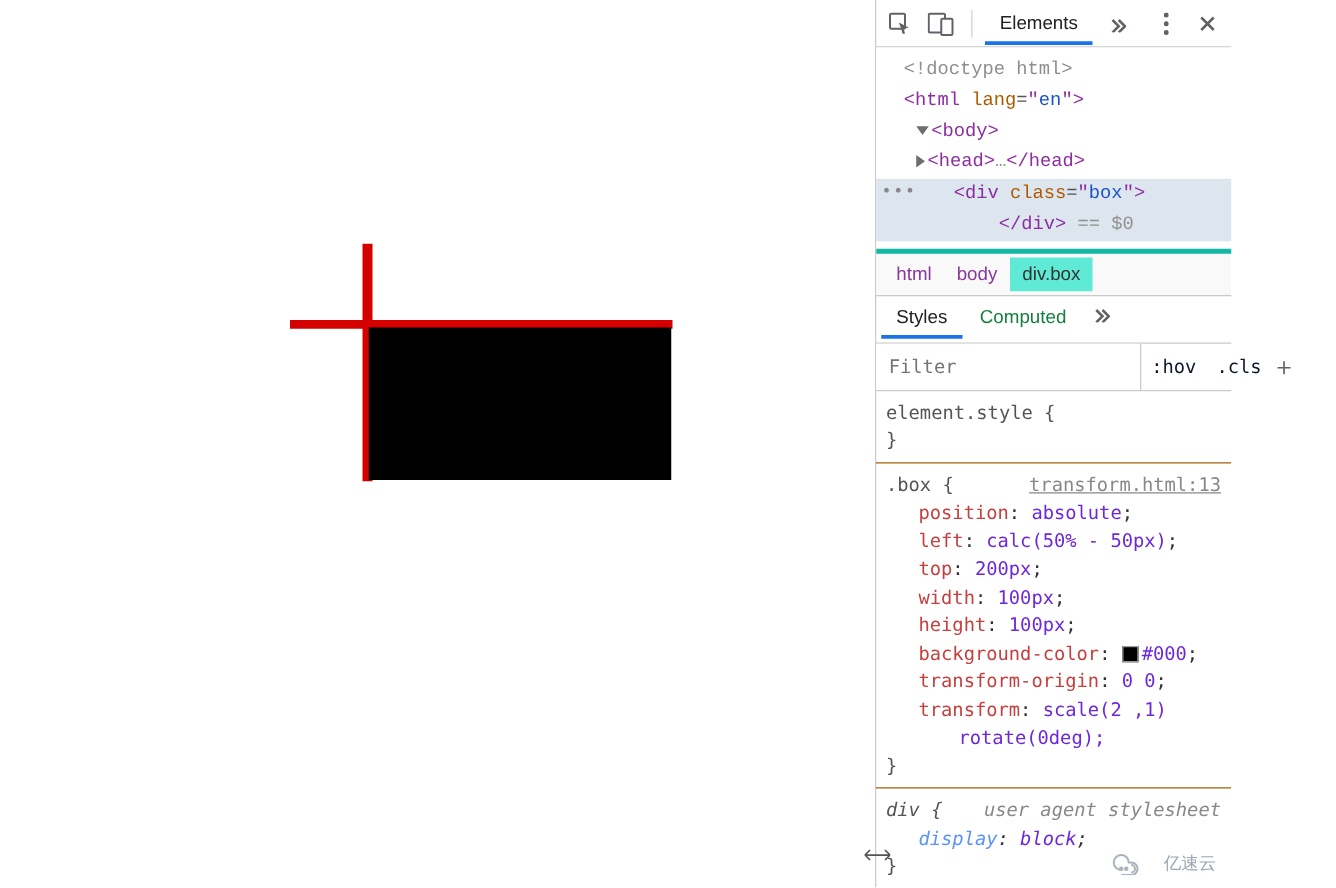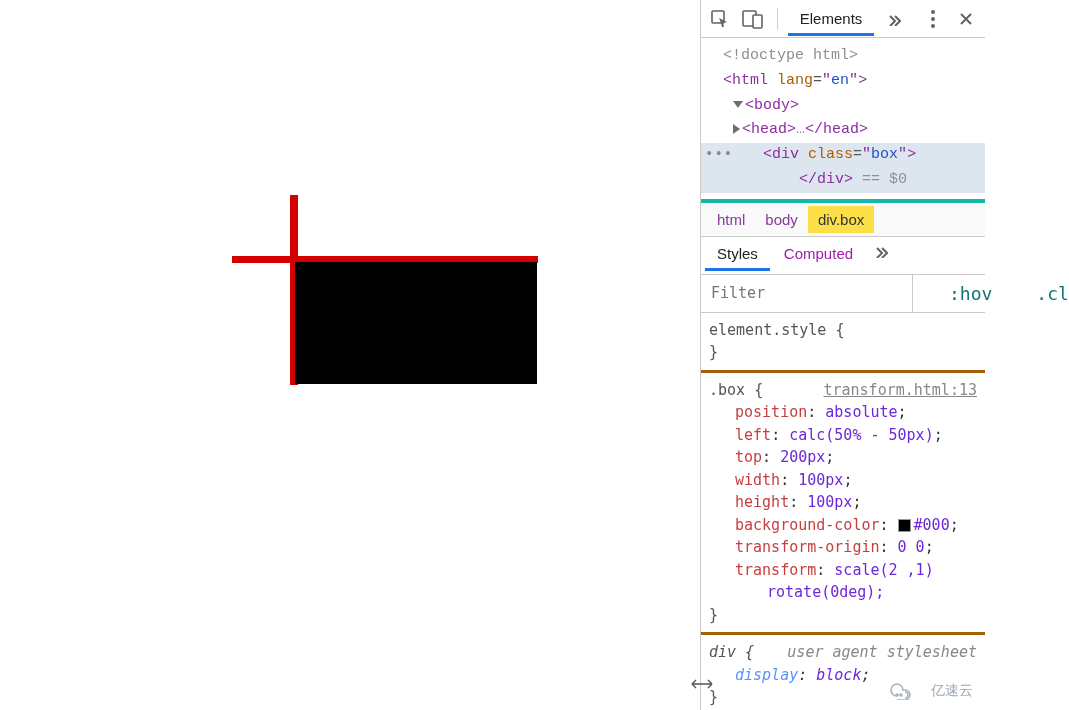--- a/index.html
+++ b/index.html
@@ -158,69 +158,68 @@
     font-size: 15px;
     padding-left: 6px;
     background: #f9f9f9;
   }
   .crumb {
     padding: 5px 10px;
     color: #873a99;
     font-family: "Segoe UI", Arial, sans-serif;
   }
   .crumb.active {
-    background: #fde047;
+    background: #5eead4;
     color: #333;
   }
   
   .subtabs {
     display: flex;
     align-items: flex-start;
     height: 38px;
     border-bottom: 1px solid #cacaca;
     padding-left: 4px;
     gap: 2px;
   }
   .subtab {
     padding: 8px 12px;
     font-size: 15px;
-    color: #a21caf;
+    color: #15803d;
     position: relative;
   }
   .subtab.active { color: #202124; }
   .subtab.active::after {
     content: "";
     position: absolute;
     left: 0; right: 0; bottom: -1px;
     height: 3px;
     background: #1a73e8;
   }
   .filter-row {
     display: flex;
     align-items: center;
     height: 38px;
     border-bottom: 1px solid #cacaca;
-    gap: 28px;
   }
   .filter-input {
     flex: 1;
     height: 100%;
     border: none;
     border-right: 1px solid #cacaca;
     padding: 0 10px;
     font-size: 15px;
     color: #888;
     font-family: Consolas, Menlo, monospace;
     outline: none;
   }
   .filter-btn {
     padding: 0 8px;
     font-family: Consolas, Menlo, monospace;
-    font-size: 18px;
-    color: #0f766e;
+    font-size: 15px;
+    color: #0f172a;
     height: 100%;
     display: flex;
     align-items: center;
   }
   .plus-btn {
     width: 30px;
     display: flex;
     align-items: center;
     justify-content: center;
     font-size: 20px;
@@ -229,21 +228,21 @@
   
   .rules {
     flex: 1;
     overflow: auto;
     font-family: Consolas, Menlo, monospace;
     font-size: 15px;
     line-height: 1.5;
     padding-bottom: 10px;
   }
   .rule {
-    border-bottom: 3px solid #a16207;
+    border-bottom: 1px solid #a16207;
     padding: 6px 8px 6px 8px;
   }
   .rule-head {
     display: flex;
     justify-content: space-between;
     color: #6e6e6e;
   }
   .rule-head .sel-txt { color: #555; }
   .rule-src {
     color: #888;

